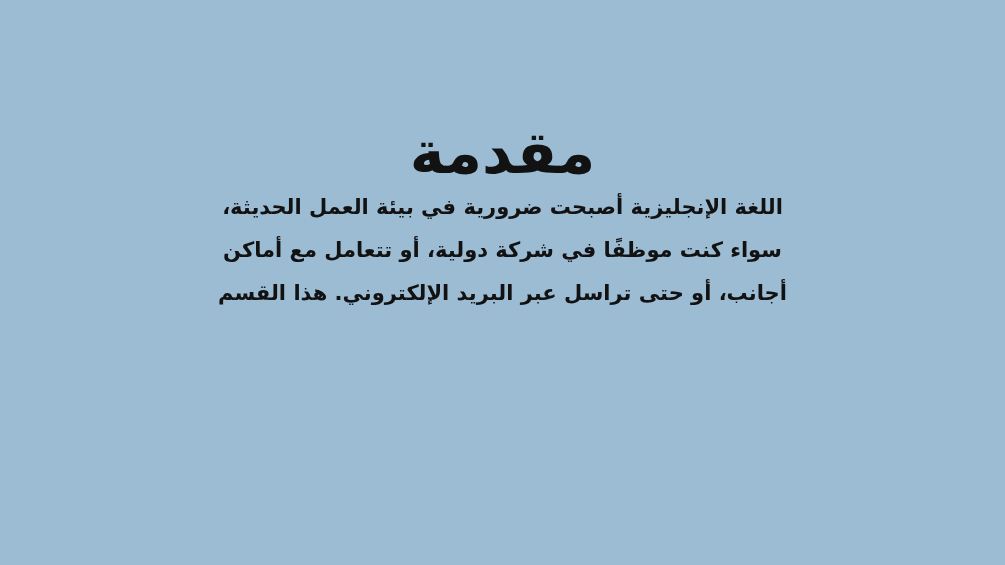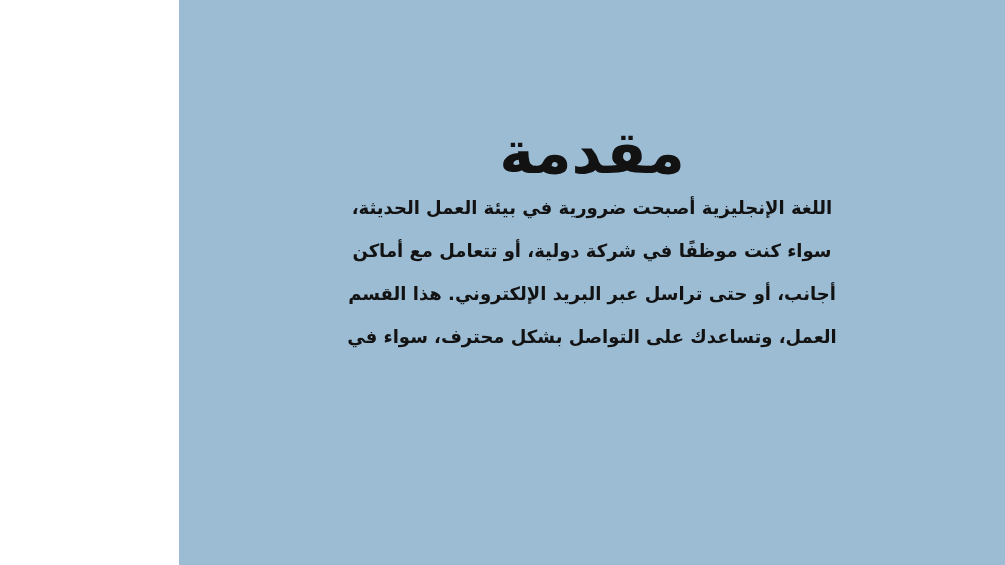--- a/index.html
+++ b/index.html
@@ -10,21 +10,21 @@
 
   body {
     width: 1005px;
     height: 565px;
     overflow: hidden;
     font-family: "DejaVu Sans", "Liberation Sans", sans-serif;
   }
 
   #slide {
     position: relative;
-    width: 826px;
+    width: 1005px;
     height: 565px;
     box-sizing: border-box;
     display: flex;
     flex-direction: column;
     align-items: center;
     background: #9cbcd4;
   }
 
   #slide-title {
     position: absolute;
@@ -44,21 +44,21 @@
 
   #slide-body {
     position: absolute;
     top: 186px;
     left: 50%;
     transform: translateX(-50%);
     width: 742px;
     direction: rtl;
     unicode-bidi: isolate;
     text-align: center;
-    font-size: 18px;
+    font-size: 21px;
     font-weight: 700;
     line-height: 43px;
     color: #121212;
   }
 
   .body-line {
     display: block;
     white-space: nowrap;
     direction: rtl;
     unicode-bidi: isolate;
@@ -68,16 +68,15 @@
 <body>
 
 <div id="slide">
 
   <h1 id="slide-title">مقدمة</h1>
 
   <div id="slide-body">
     <span class="body-line">اللغة الإنجليزية أصبحت ضرورية في بيئة العمل الحديثة،</span>
     <span class="body-line">سواء كنت موظفًا في شركة دولية، أو تتعامل مع أماكن</span>
     <span class="body-line">أجانب، أو حتى تراسل عبر البريد الإلكتروني. هذا القسم</span>
-    <span class="body-line">العمل، وتساعدك على التواصل بشكل محترف، سواء في</span>
   </div>
 
 </div>
 
 </body></html>

